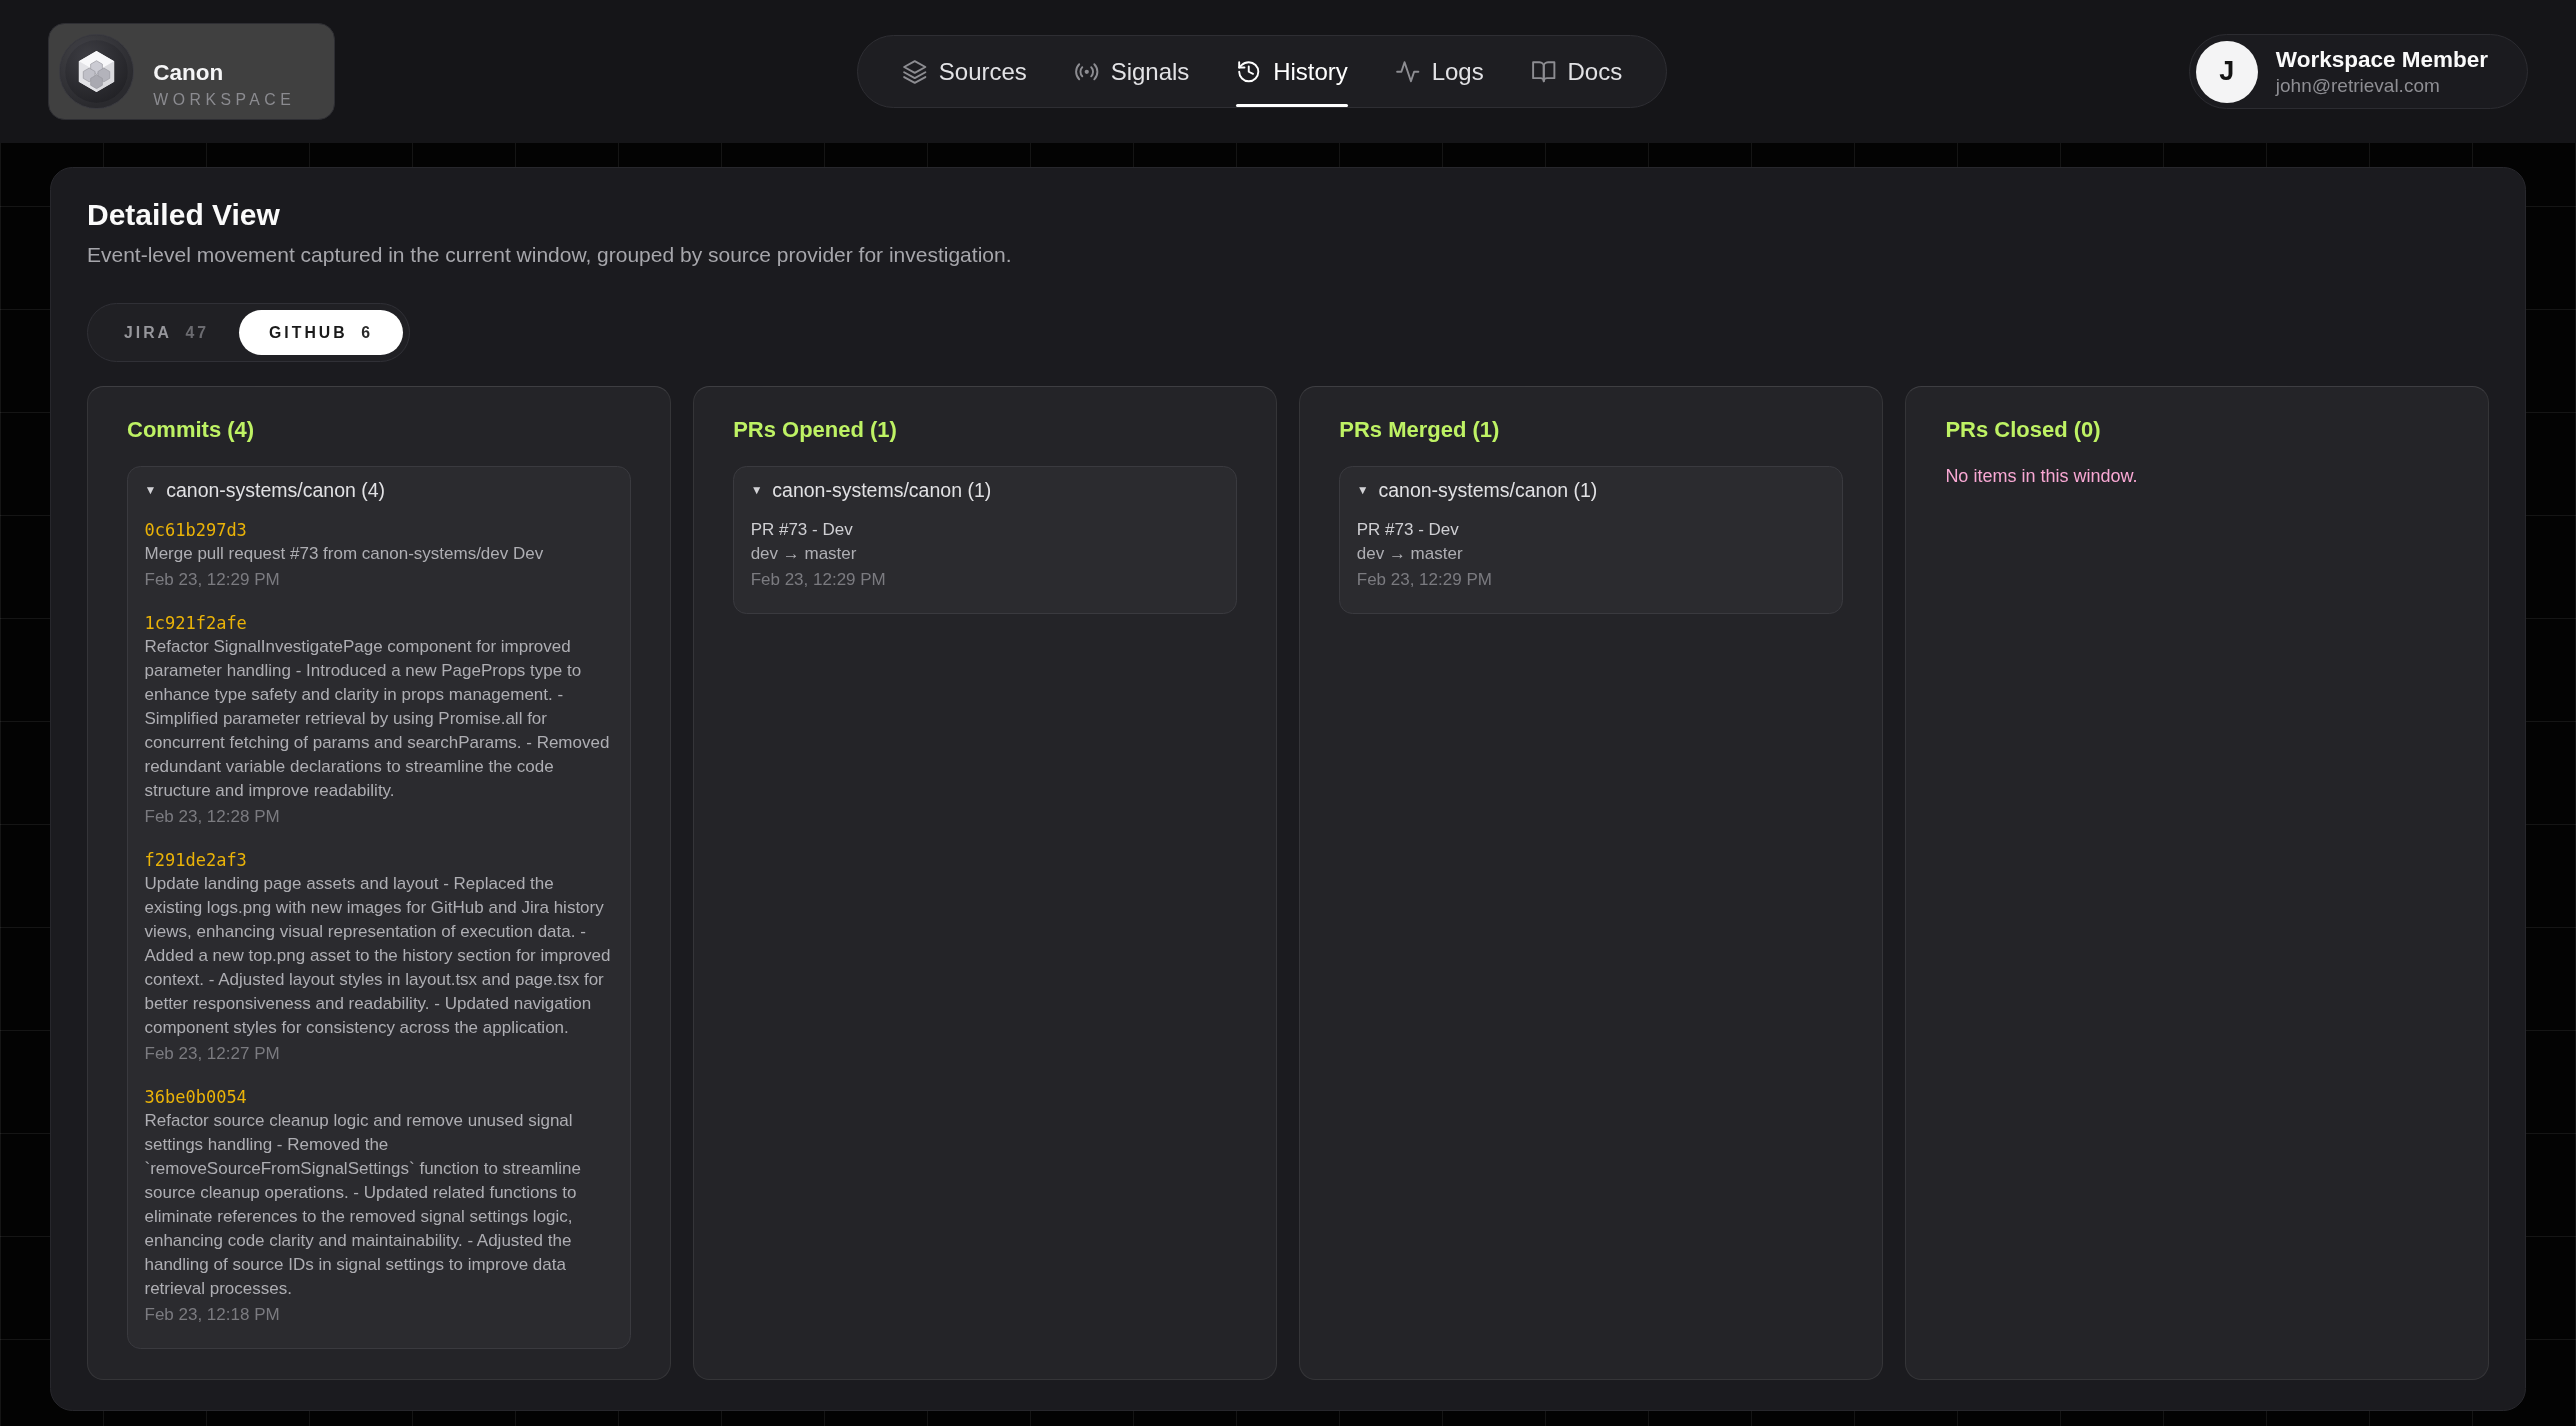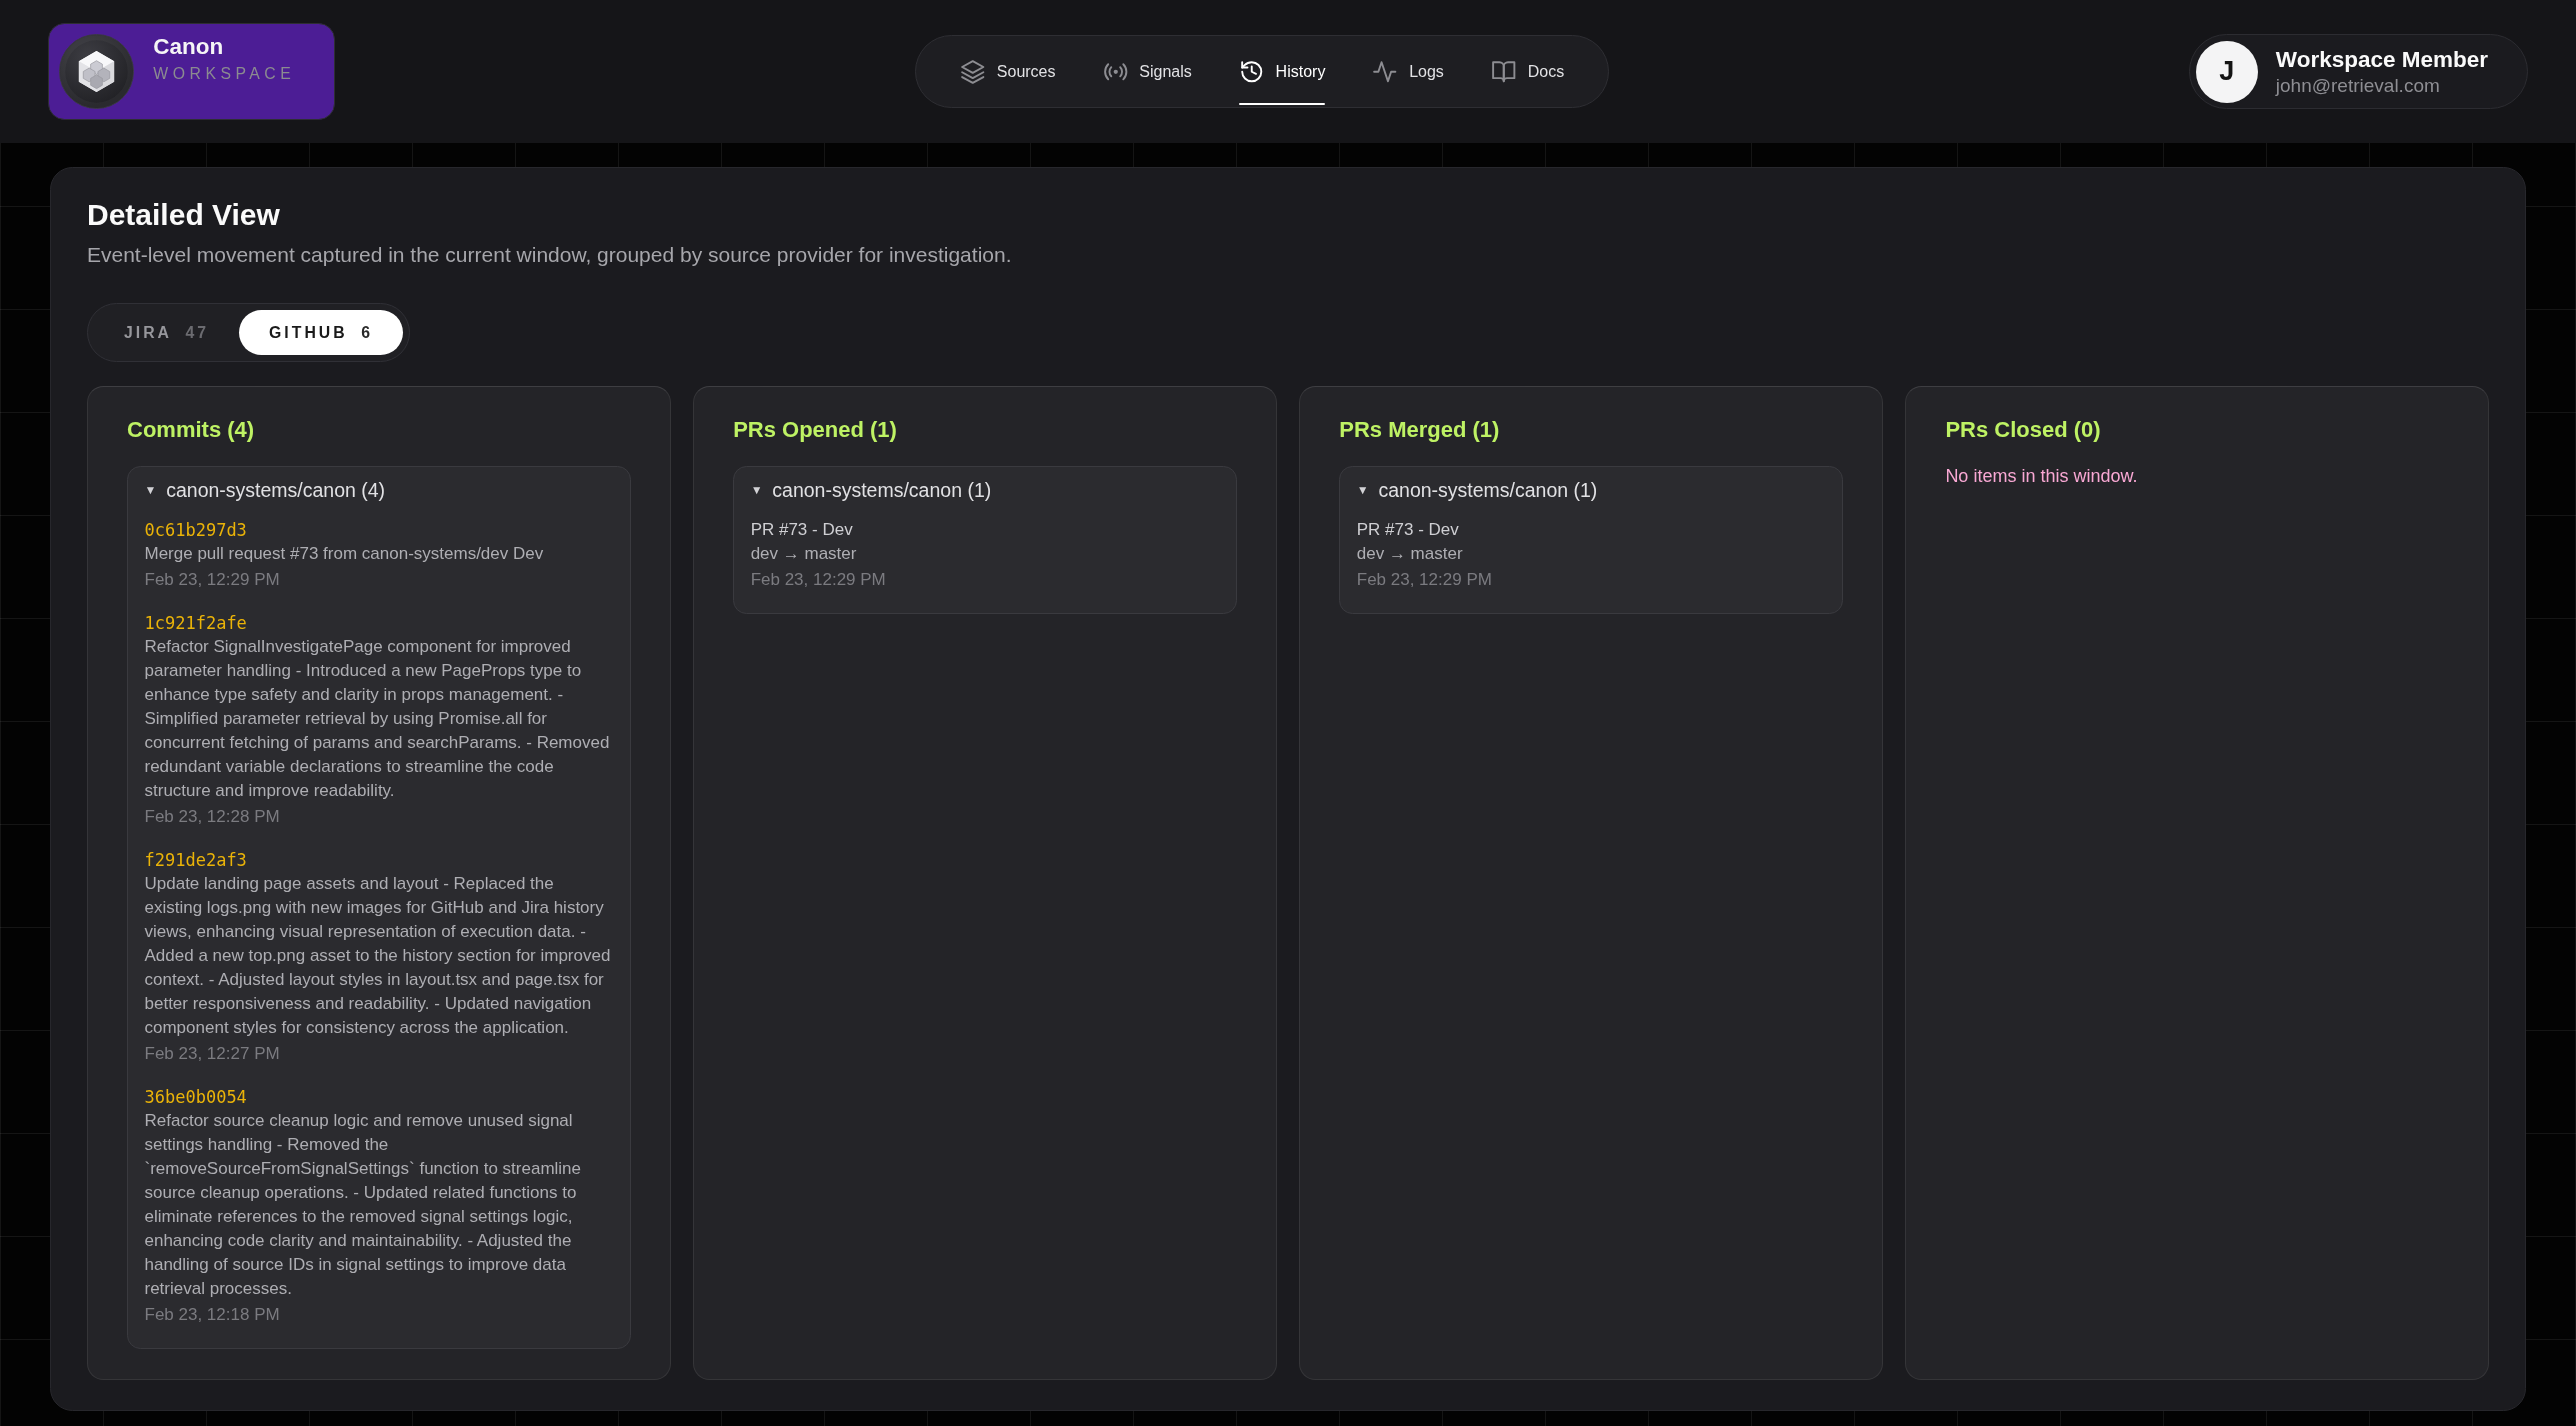--- a/index.html
+++ b/index.html
@@ -20,42 +20,42 @@
   }
   .app { position: relative; z-index: 1; height: 100%; display: flex; flex-direction: column; }
 
   
   .topbar {
     height: 143px; background: #151518;
     display: flex; align-items: center; justify-content: space-between;
     padding: 0 48px; flex: none;
   }
   .brand-card {
-    display: flex; align-items: flex-start; gap: 19.5px;
-    background: #4c1d95; border: 0.8px solid #2e2e33;
+    display: flex; align-items: flex-end; gap: 19.5px;
+    background: #404040; border: 0.8px solid #2e2e33;
     border-radius: 16.5px; padding: 9.8px 39px 9.8px 9.8px; cursor: pointer;
   }
   .brand-logo {
     width: 75px; height: 75px; border-radius: 50%;
     background: radial-gradient(circle at 38% 30%, #3d3d43, #222226 72%);
     border: 0.8px solid #3a3a40;
     box-shadow: inset 0 0 0 5.3px rgba(255,255,255,0.04);
     display: flex; align-items: center; justify-content: center;
   }
   .brand-name { font-size: 22.5px; font-weight: 700; color: #f5f5f6; line-height: 1.15; }
   .brand-sub  { font-size: 15.8px; color: #8b8b90; letter-spacing: 4.5px; margin-top: 5.3px; }
 
   .nav-pill {
     display: flex; align-items: center; gap: 47px;
     background: #1e1e22; border: 0.8px solid #2e2e33;
     border-radius: 45px; height: 73px; padding: 0 44px;
   }
   .nav-item {
     position: relative; display: flex; align-items: center; gap: 11.3px;
-    font-size: 16px; color: #e2e2e5; cursor: pointer; white-space: nowrap;
+    font-size: 24px; color: #e2e2e5; cursor: pointer; white-space: nowrap;
   }
   .nav-item svg { width: 25.5px; height: 25.5px; color: #8d8d92; flex: none; }
   .nav-item.active, .nav-item.active svg { color: #ffffff; }
   .nav-item.active::after {
     content: ""; position: absolute; left: 0; right: 0; bottom: -21px;
     height: 2.3px; background: #ffffff; border-radius: 1.5px;
   }
 
   .user-pill {
     display: flex; align-items: center; gap: 18px;

